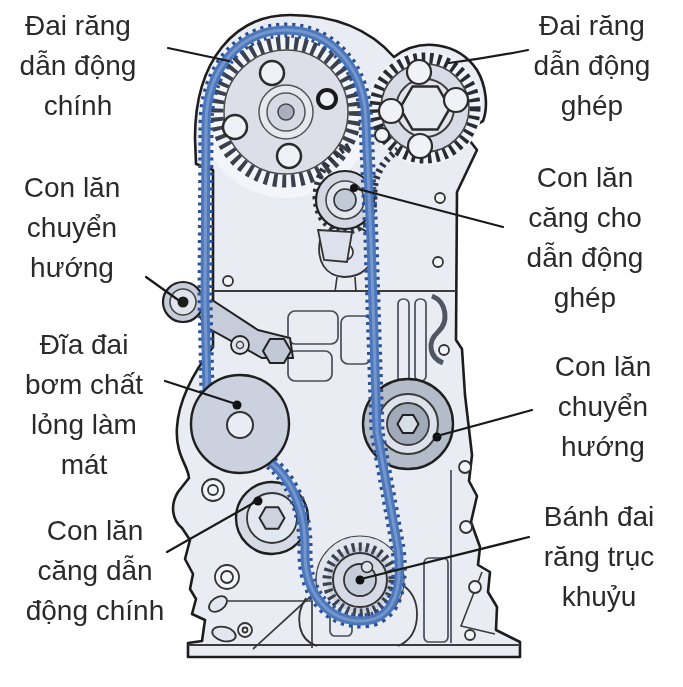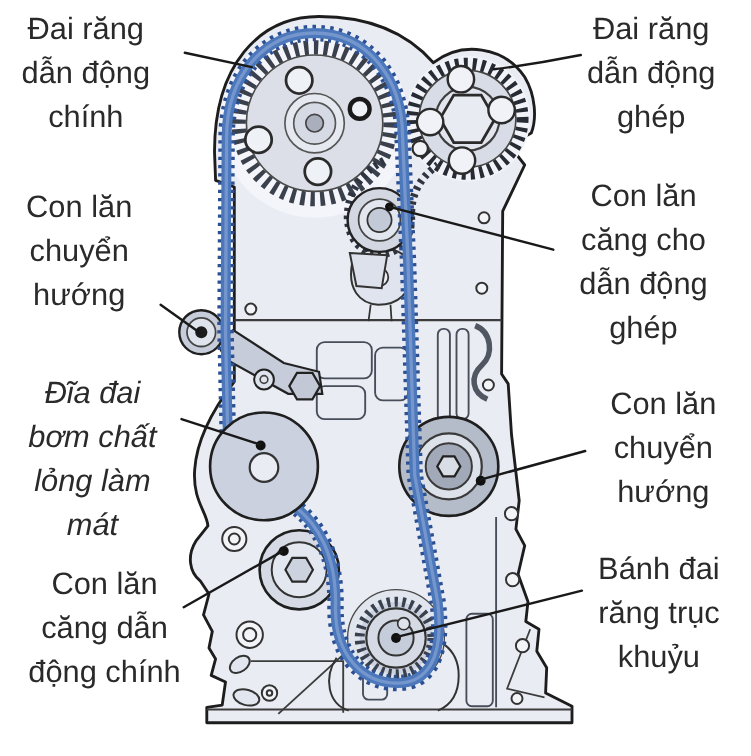--- a/index.html
+++ b/index.html
@@ -17,21 +17,21 @@
     text-align:center;
     font-size:28px;
     line-height:40px;
     color:#2a2a2a;
     letter-spacing:0px;
   }
   .lbl1{left:-2px; top:6px;   width:160px;}
   .lbl2{left:507px;top:6px;   width:170px;}
   .lbl3{left:-8px; top:168px; width:160px;}
   .lbl4{left:495px;top:158px; width:180px;}
-  .lbl5{left:4px;  top:337px; width:160px;font-style:italic;}
+  .lbl5{left:4px;  top:325px; width:160px;}
   .lbl6{left:513px;top:347px; width:180px;}
   .lbl7{left:5px;  top:511px; width:180px;}
   .lbl8{left:509px;top:497px; width:180px;}
 </style>
 </head>
 <body>
 
 <div class="stage">
 
 <svg width="683" height="687" viewBox="0 0 683 687">

